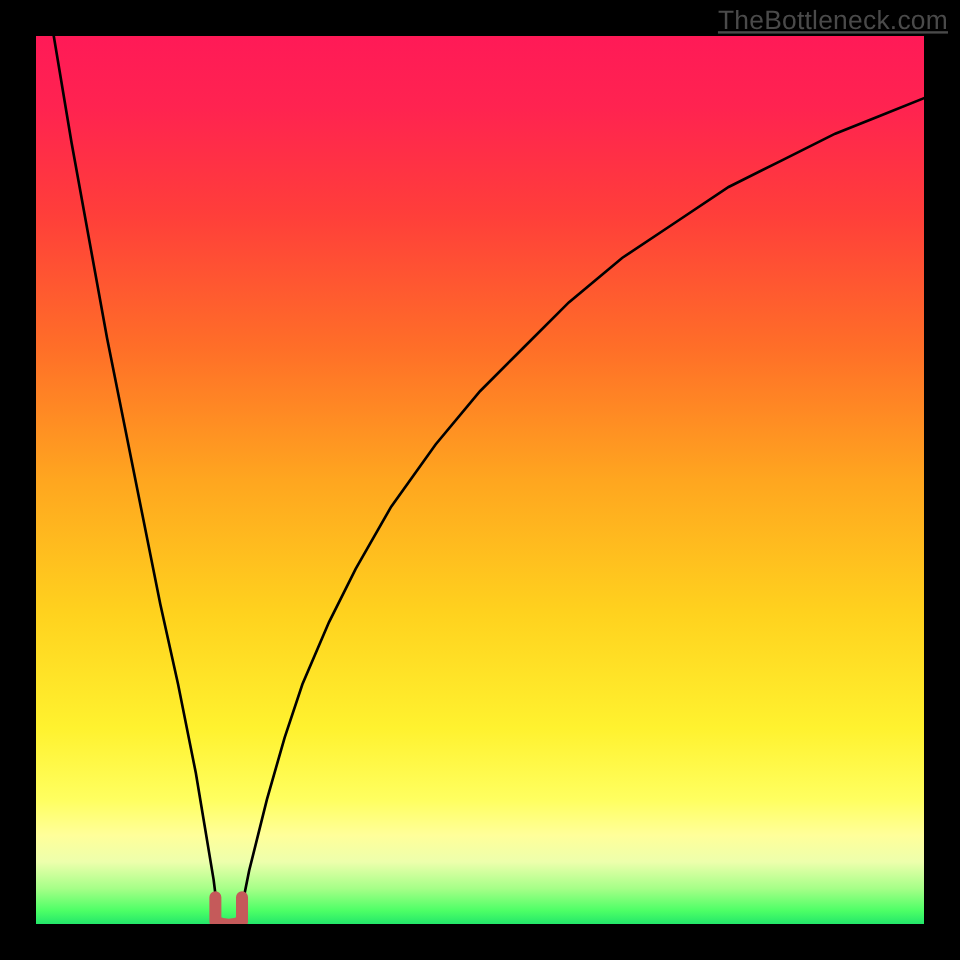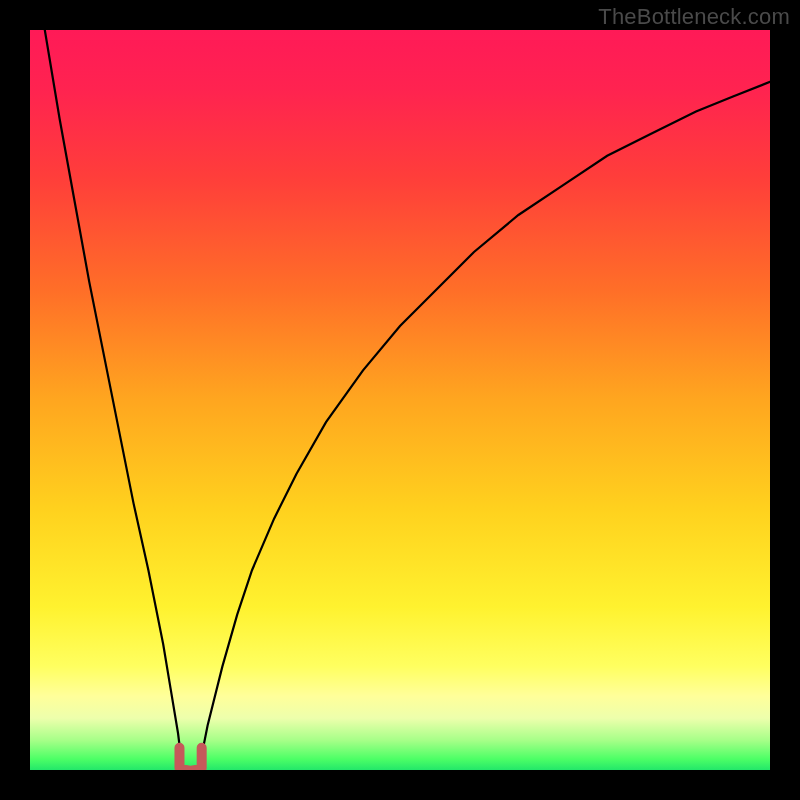--- a/index.html
+++ b/index.html
@@ -28,20 +28,21 @@
   }
   .watermark {
     position: absolute;
     top: 4px;
     right: 10px;
     color: #4a4a4a;
     font-size: 22px;
     font-weight: 500;
     letter-spacing: 0.2px;
     user-select: none;
+    text-decoration: underline;
   }
   svg { display: block; }
 </style>
 </head>
 <body>
 
 <div class="frame">
 
   <div class="plot">
     <svg id="plot-svg" width="740" height="740" viewBox="0 0 740 740">

